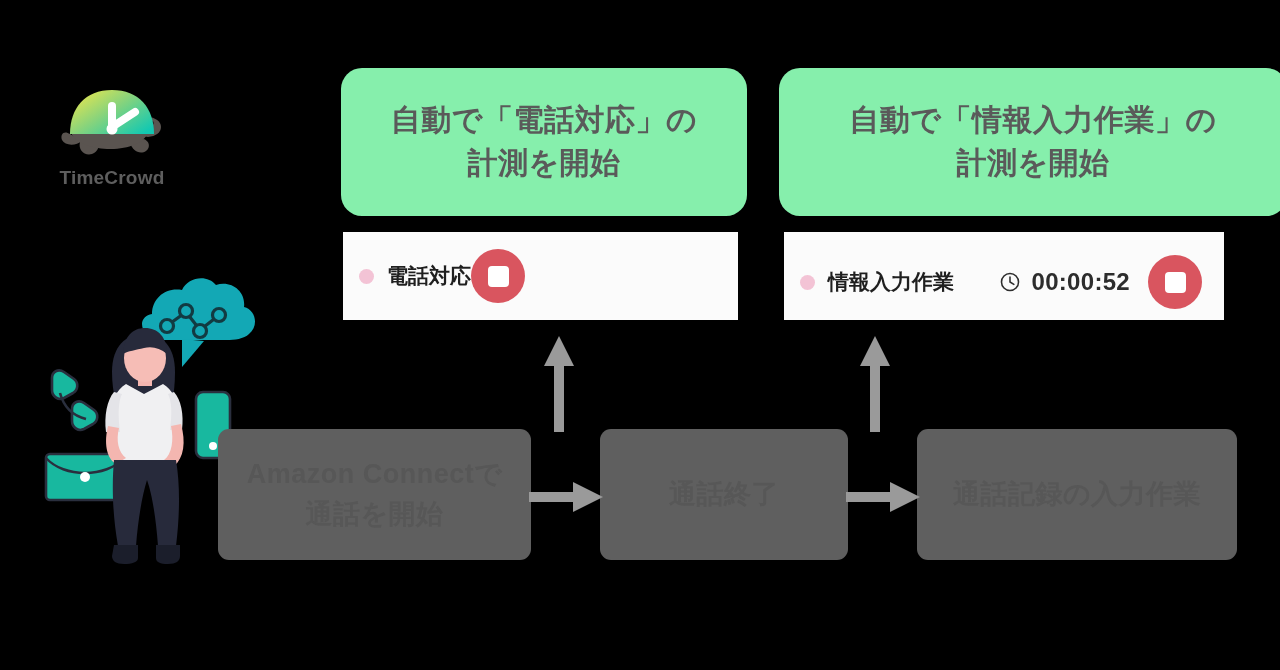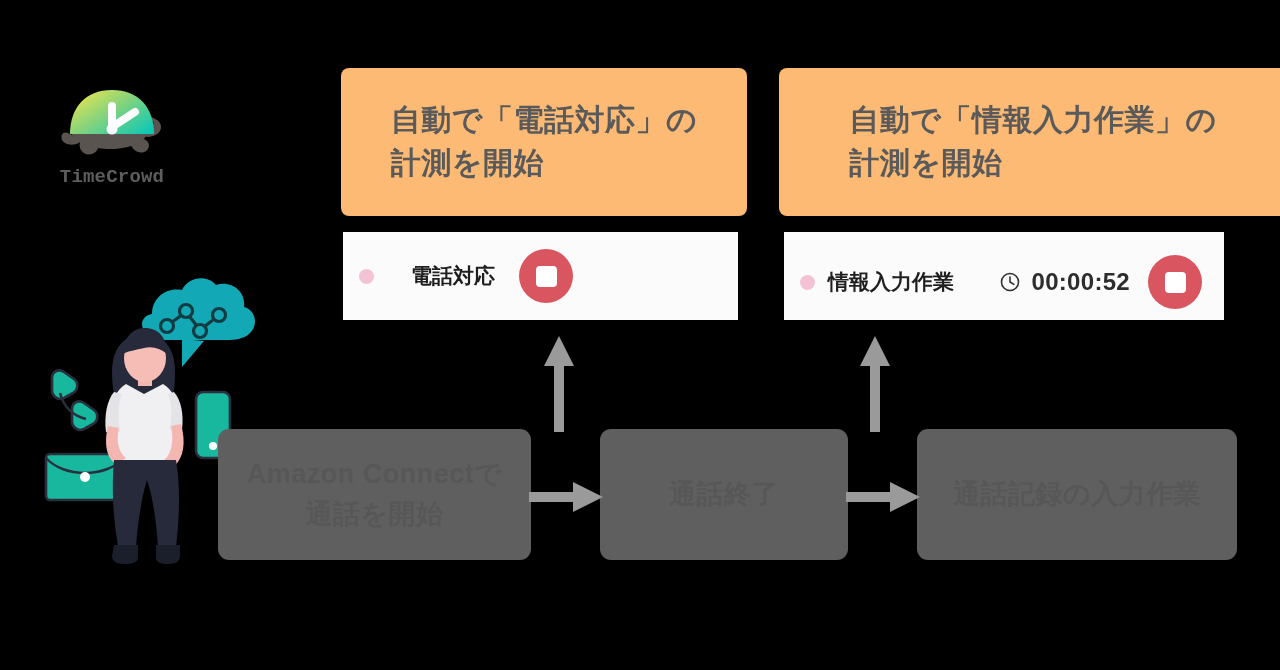--- a/index.html
+++ b/index.html
@@ -23,21 +23,20 @@
     height: 670px;
   }
 
   
   .logo-block {
     position: absolute;
     left: 42px;
     top: 72px;
     width: 140px;
     text-align: center;
-    font-family: Liberation Mono, monospace;
   }
   .logo-mark { width: 120px; height: 92px; display: block; margin: 0 auto; }
   .logo-word {
     margin-top: 4px;
     font-size: 19px;
     font-weight: 700;
     color: #5e5e5e;
     letter-spacing: 0.2px;
     line-height: 1;
     white-space: nowrap;
@@ -60,26 +59,26 @@
     text-align: center;
     font-size: 21px;
     font-weight: 700;
     color: #2b2b2b;
     letter-spacing: 1px;
   }
 
   
   .banner {
     position: absolute;
-    background: #fdba74;
-    border-radius: 8px;
+    background: #86efac;
+    border-radius: 21px;
     display: flex;
     align-items: center;
     justify-content: center;
-    text-align: left;
+    text-align: center;
     padding: 8px 18px;
   }
   .banner-text {
     font-size: 30px;
     font-weight: 700;
     line-height: 1.42;
     color: #5a5a5a;
     letter-spacing: 0.5px;
     white-space: pre-line;
   }
@@ -87,21 +86,21 @@
   #banner-entry  { left: 779px; top: 68px;  width: 508px; height: 148px; }
 
   
   .timer-card {
     position: absolute;
     background: #fbfbfb;
     display: flex;
     align-items: center;
     height: 88px;
   }
-  #timer-card-call  { left: 343px; top: 232px; width: 395px; padding: 0 22px 0 16px; gap: 24px; }
+  #timer-card-call  { left: 343px; top: 232px; width: 395px; padding: 0 22px 0 16px; }
   #timer-card-entry { left: 784px; top: 232px; width: 440px; padding: 12px 22px 0 16px; }
 
   .task-dot {
     width: 15px;
     height: 15px;
     border-radius: 50%;
     background: #f3c3d5;
     flex: 0 0 auto;
   }
   .task-name {

